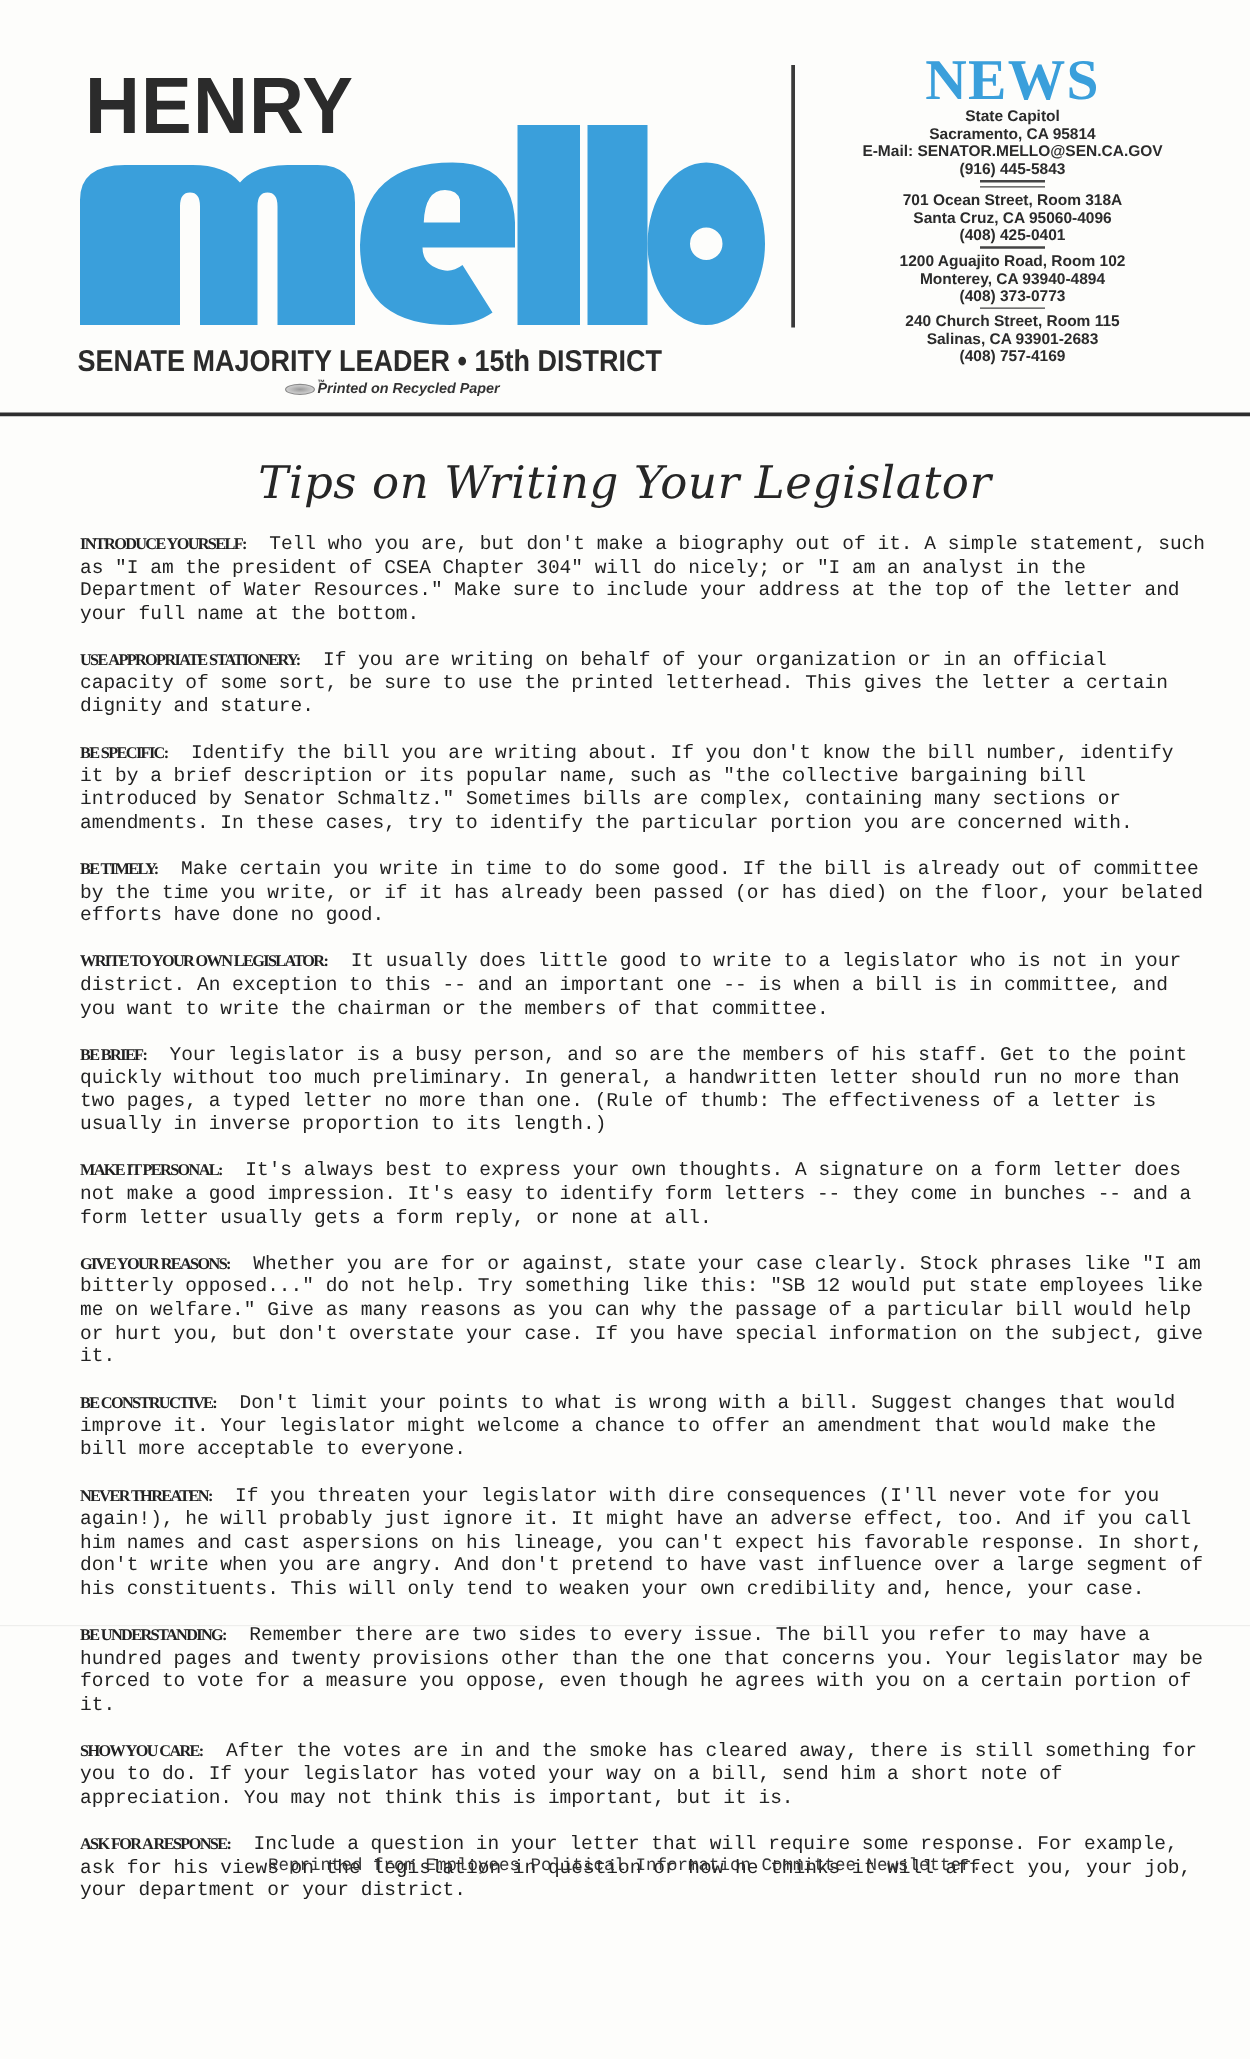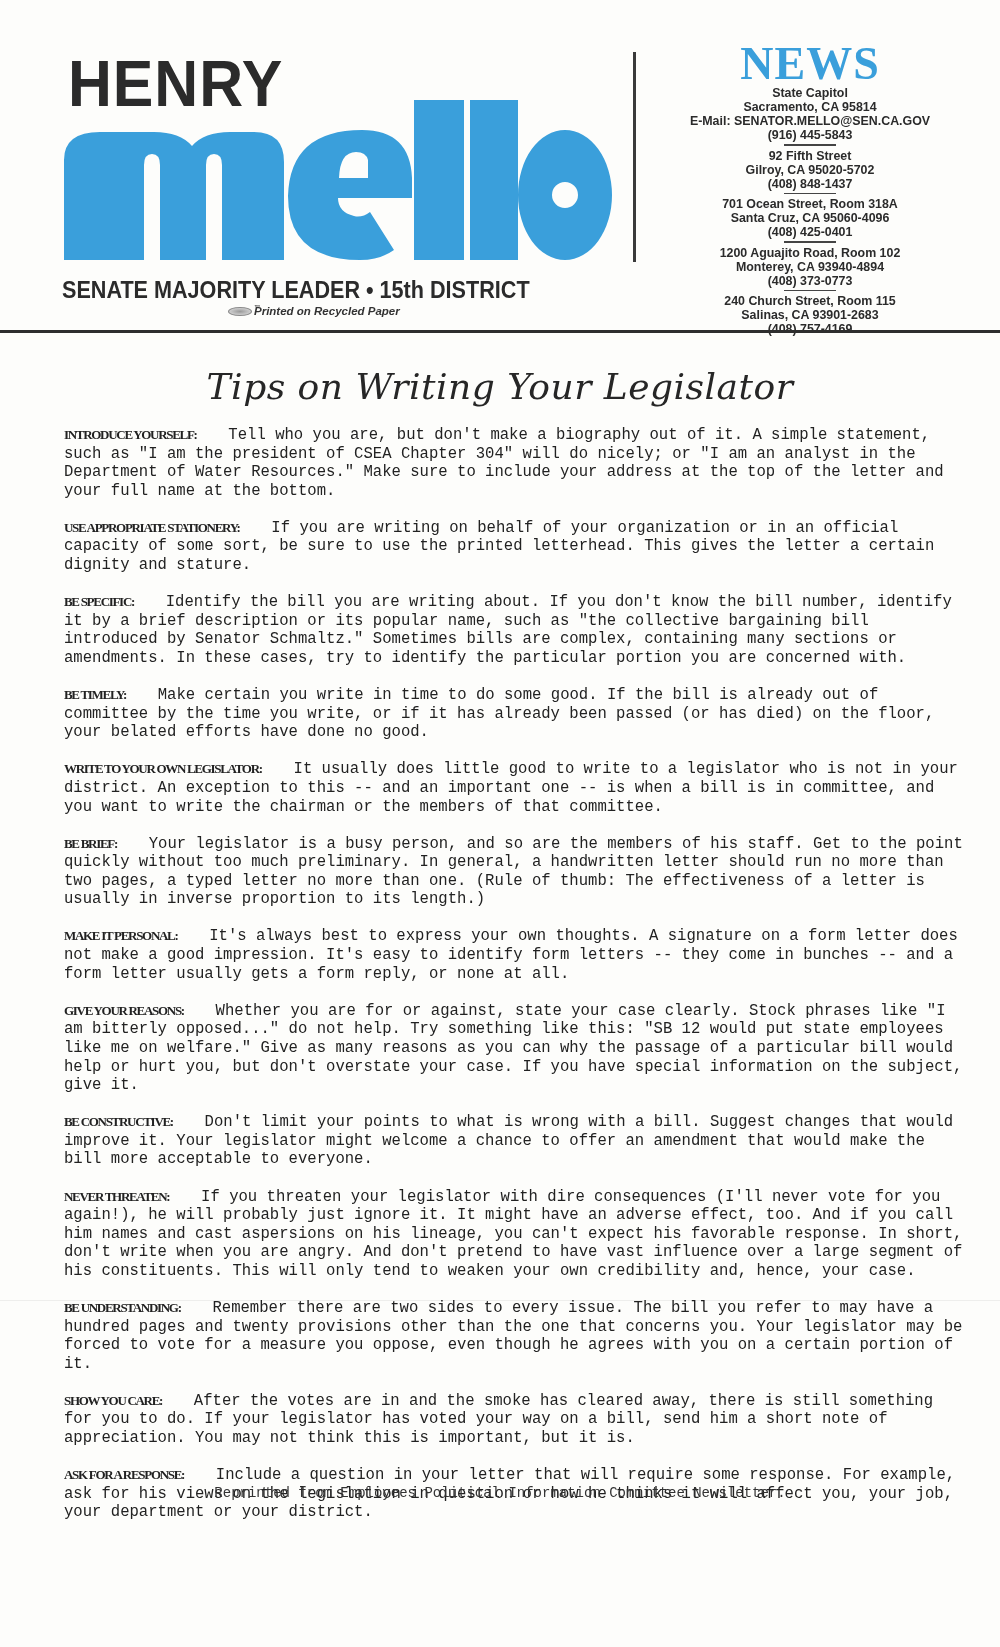--- a/index.html
+++ b/index.html
@@ -69,21 +69,21 @@
   .body {
     position: absolute; left: 64px; top: 426px; width: 900px;
     font-family: "Liberation Mono", monospace; font-size: 15.6px; line-height: 18.6px;
     color: #222;
   }
   .tip { margin: 0 0 18.5px 0; }
   .tip-head {
     font-weight: bold; letter-spacing: -1.3px; font-family: "Liberation Serif", serif;
     font-size: 13px; text-transform: uppercase;
   }
-  .tip-text { white-space: normal; margin-left: 13px; }
+  .tip-text { white-space: normal; }
   .footer-note {
     position: absolute; left: 0; top: 1485px; width: 1000px; text-align: center;
     font-family: "Liberation Mono", monospace; font-size: 14px; color: #333;
   }
 
   
   .fold { position: absolute; left: 0; width: 1000px; height: 1px; background: rgba(0,0,0,0.06); }
 </style>
 </head>
 <body>
@@ -118,25 +118,20 @@
   <div class="news-block">
     <div class="news-title">NEWS</div>
 
     <div class="addr">
       <div>State Capitol</div>
       <div>Sacramento, CA   95814</div>
       <div>E-Mail: SENATOR.MELLO@SEN.CA.GOV</div>
       <div>(916) 445-5843</div>
     </div>
     <div class="addr-divider"></div>
-    <div class="addr">
-      <div>92 Fifth Street</div>
-      <div>Gilroy, CA   95020-5702</div>
-      <div>(408) 848-1437</div>
-    </div>
     <div class="addr-divider"></div>
     <div class="addr">
       <div>701 Ocean Street, Room 318A</div>
       <div>Santa Cruz, CA   95060-4096</div>
       <div>(408) 425-0401</div>
     </div>
     <div class="addr-divider"></div>
     <div class="addr">
       <div>1200 Aguajito Road, Room 102</div>
       <div>Monterey, CA   93940-4894</div>

